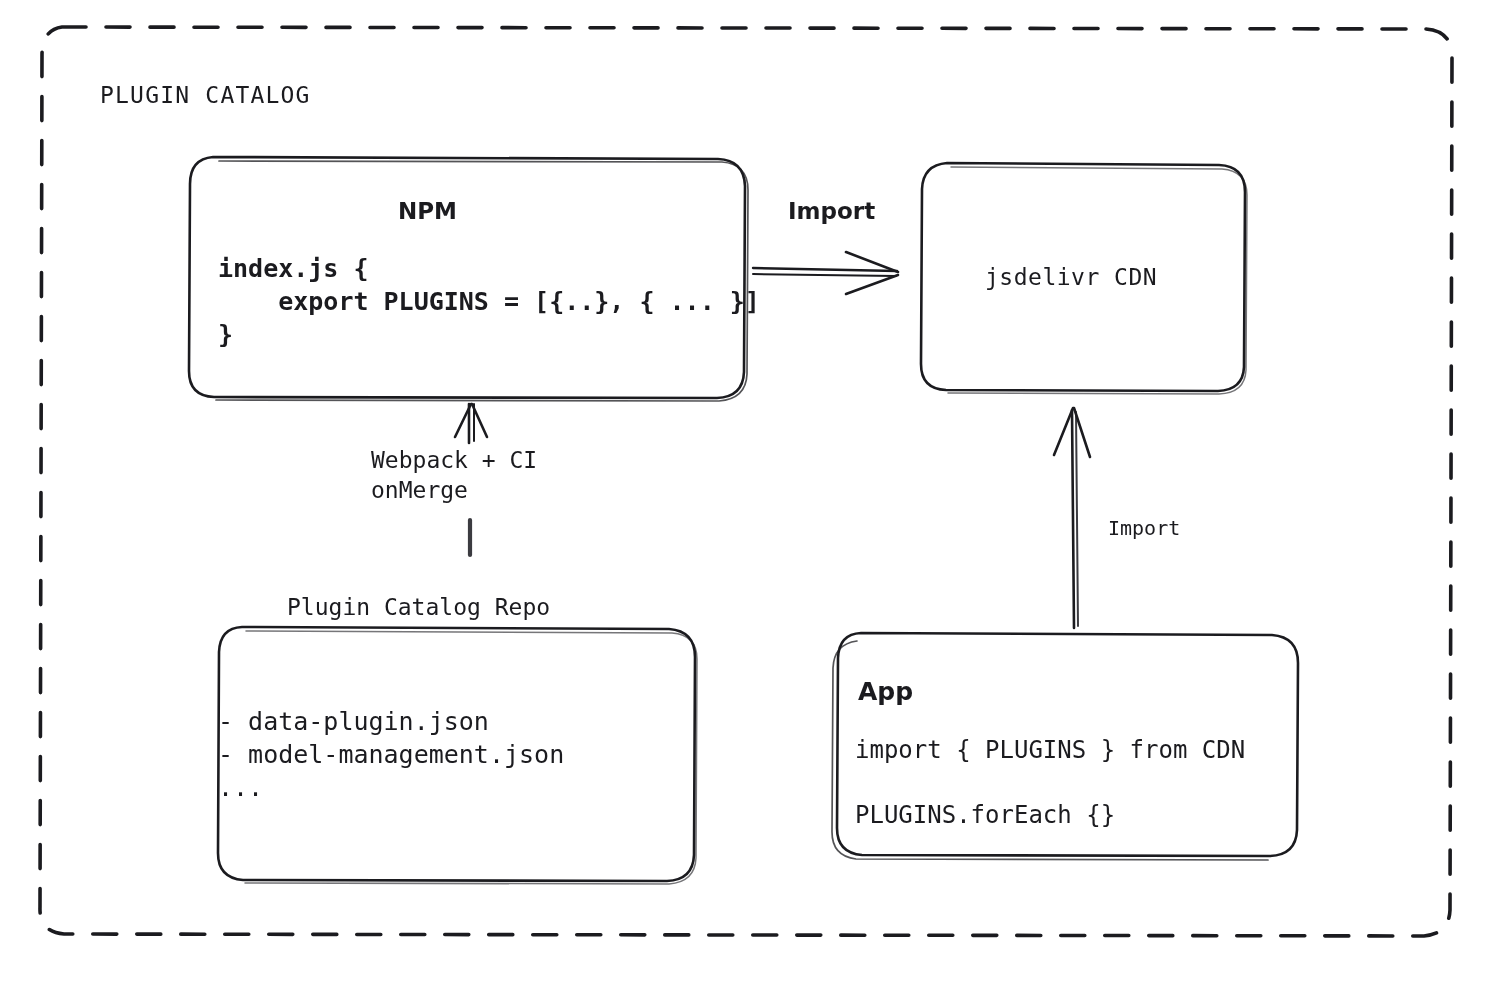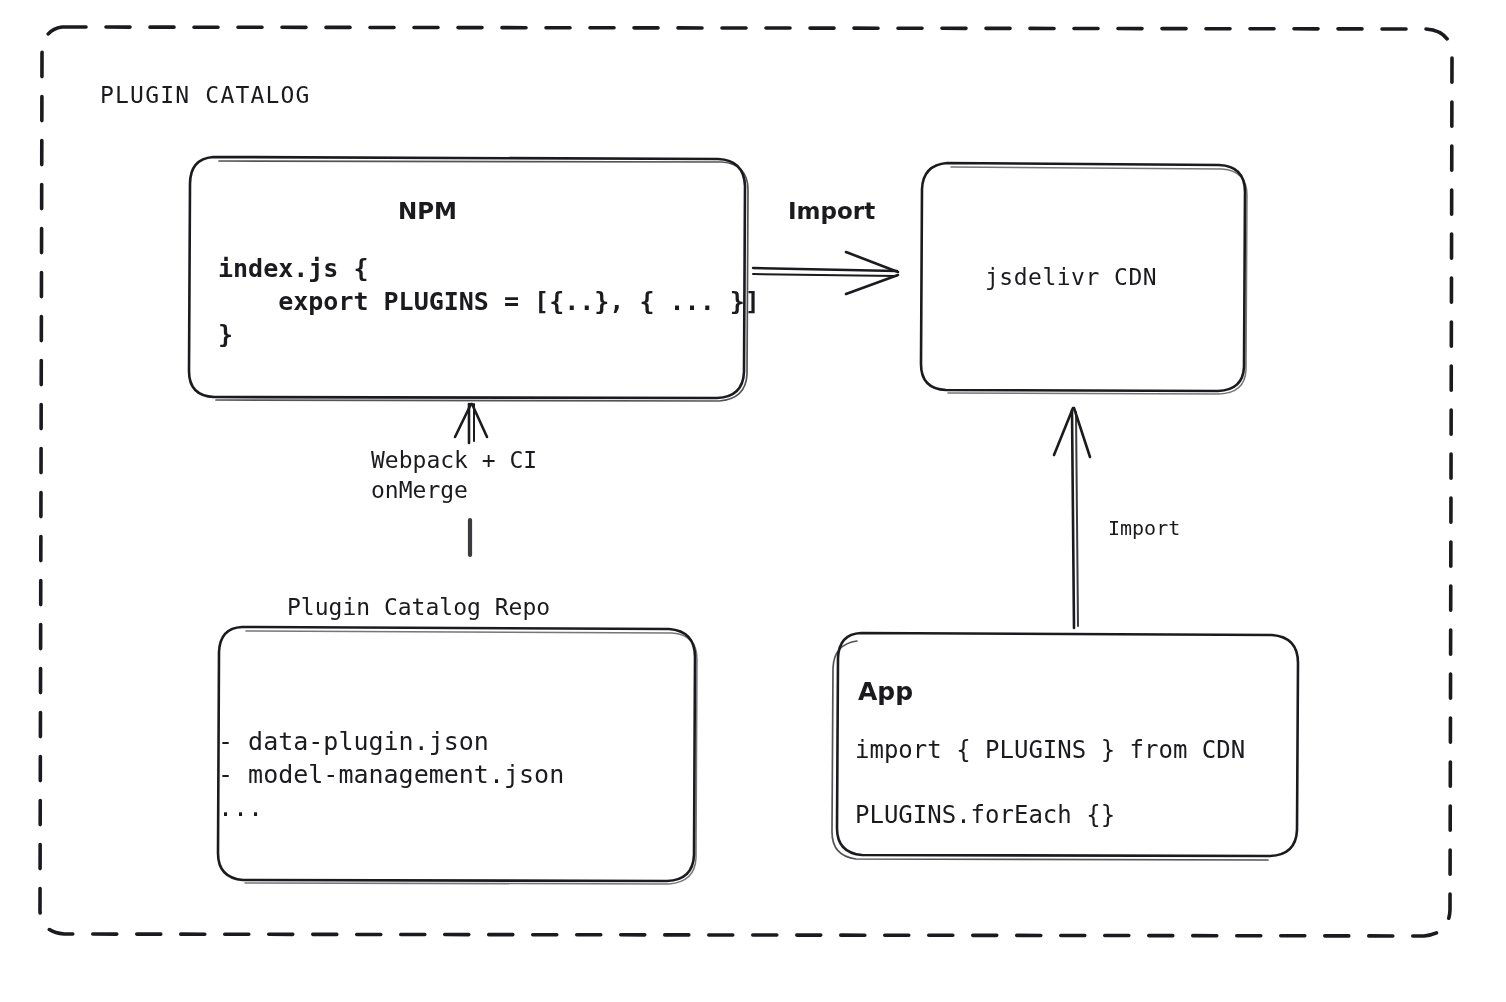--- a/index.html
+++ b/index.html
@@ -35,21 +35,21 @@
   .sans {
     font-family: "DejaVu Sans", sans-serif;
   }
   .t-title        { left: 100px;  top: 80px;  font-size: 23px; letter-spacing: 1.2px; }
   .t-npm-title    { left: 398px;  top: 196px; font-size: 23px; font-weight: 600; text-align: right; }
   .t-npm-code     { left: 218px;  top: 252px; font-size: 25px; font-weight: bold; }
   .t-cdn-title    { left: 985px;  top: 262px; font-size: 23px; letter-spacing: 0.5px; }
   .t-cache        { left: 788px;  top: 196px; font-size: 23px; font-weight: 600; }
   .t-webpack      { left: 371px;  top: 445px; font-size: 23px; }
   .t-repo-title   { left: 287px;  top: 567px; font-size: 23px; margin-top: 25px; }
-  .t-repo-body    { left: 218px;  top: 705px; font-size: 25px; margin-top: 20px; }
+  .t-repo-body    { left: 218px;  top: 705px; font-size: 25px; }
   .t-app-title    { left: 858px;  top: 675px; font-size: 25px; font-weight: 600; }
   .t-app-l1       { left: 855px;  top: 735px; font-size: 24px; }
   .t-app-l2       { left: 855px;  top: 800px; font-size: 24px; }
   .t-import       { left: 1108px; top: 515px; font-size: 20px; }
 </style>
 </head>
 <body>
 
 <div id="canvas">
 

